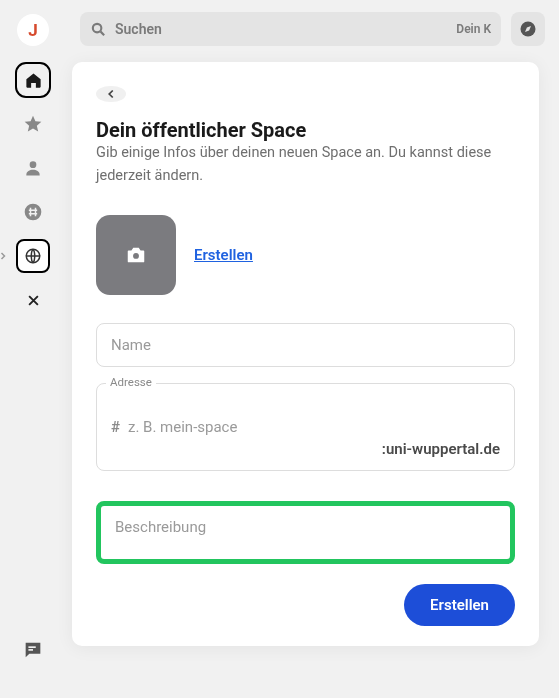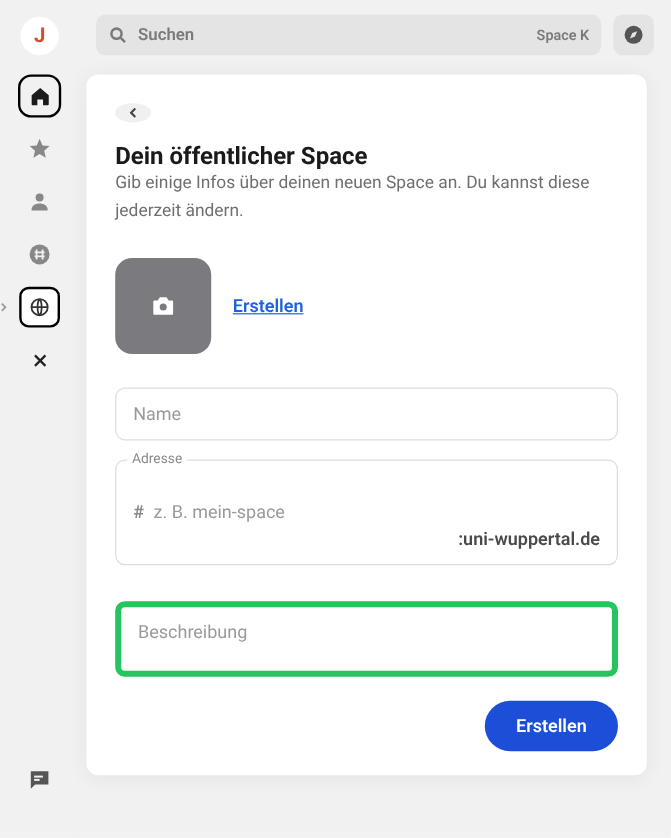--- a/index.html
+++ b/index.html
@@ -110,21 +110,21 @@
 
 <div class="main">
   <div class="topbar">
     <div class="search">
       <svg width="17" height="17" viewBox="0 0 24 24" fill="none" stroke="currentColor" stroke-width="3">
           <circle cx="10" cy="10" r="6"></circle>
           <path d="m20 20-5-5"></path>
         </svg>
       <span>Suchen</span>
       <span class="spacer"></span>
-      <span class="kbd">Space K</span>
+      <span class="kbd">Dein K</span>
     </div>
     <div class="icon-btn">
       <svg width="18" height="18" viewBox="0 0 24 24" fill="currentColor">
           <circle cx="12" cy="12" r="10"></circle>
           <path d="m8 16 2.5-6 5.5-2-2.5 6z" fill="#e4e4e4"></path>
         </svg>
     </div>
   </div>
 
   <div class="modal">

